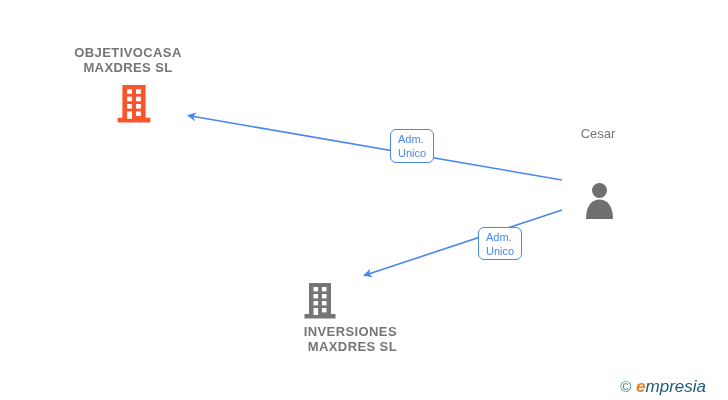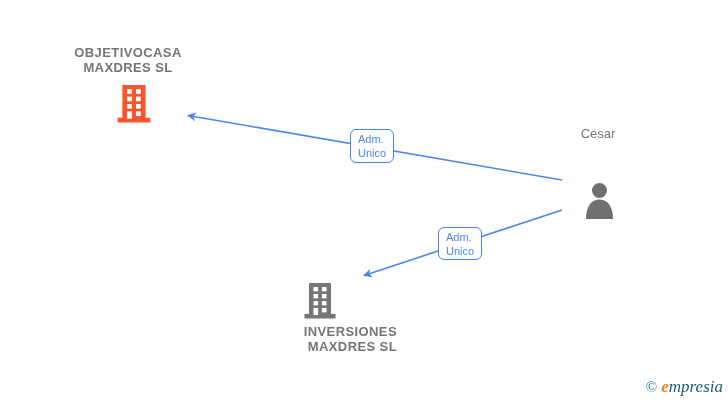--- a/index.html
+++ b/index.html
@@ -43,28 +43,29 @@
     position: absolute;
     z-index: 4;
     box-sizing: border-box;
     background: #ffffff;
     border: 1.5px solid #4a86f2;
     border-radius: 6px;
     color: #4a86f2;
     font-size: 11px;
     line-height: 14px;
     padding: 2px 0 0 7px;
+    margin-left: 40px;
   }
   .edge-label-box div { white-space: nowrap; }
   #brand-footer {
     position: absolute;
-    right: 5px;
+    right: 22px;
     bottom: 3px;
     z-index: 5;
-    font-family: Liberation Serif, serif;
+    font-family: Liberation Sans, sans-serif;
     font-style: italic;
     font-size: 17px;
     line-height: 20px;
     white-space: nowrap;
     margin-top: 24px;
   }
   #brand-footer .copy { color: #2e7f96; font-style: normal; font-size: 15px; }
   #brand-footer .brand-e { color: #f08122; font-weight: bold; }
   #brand-footer .brand-rest { color: #1b5d74; }
 </style>

